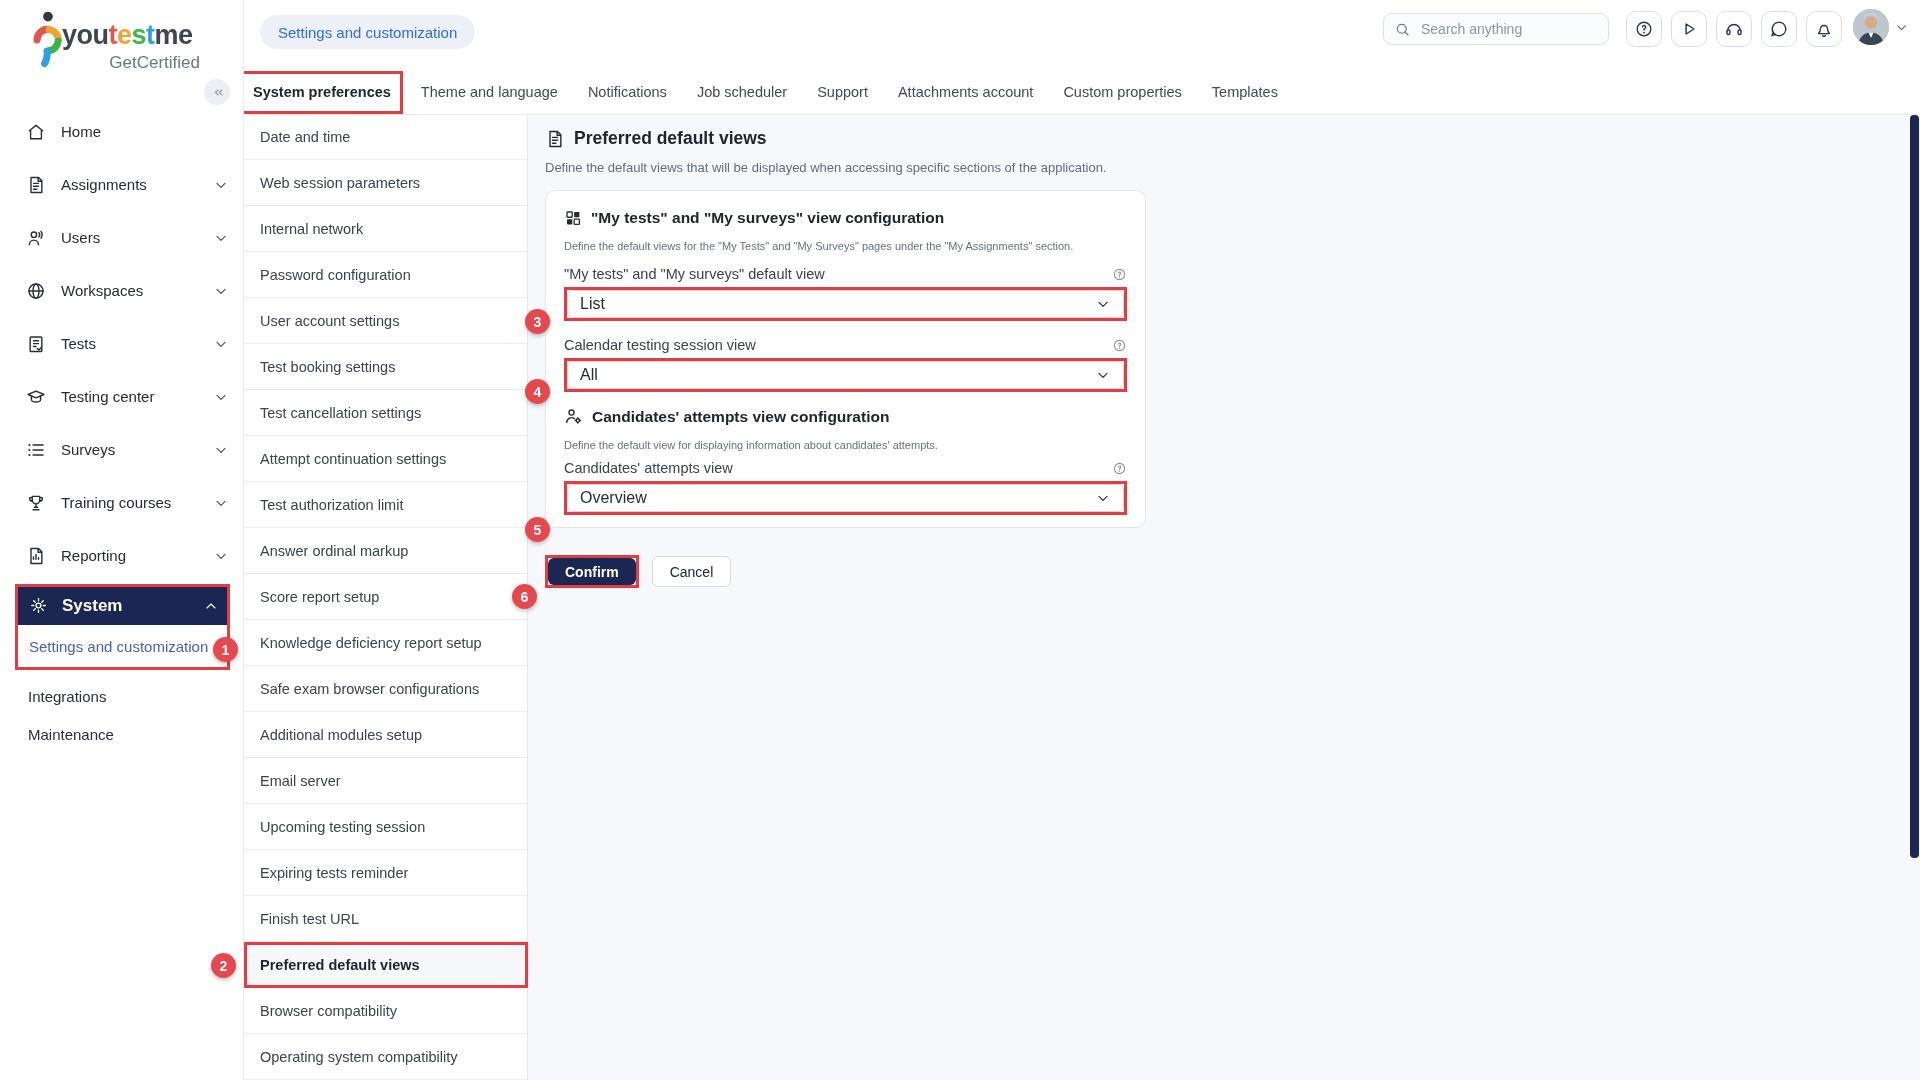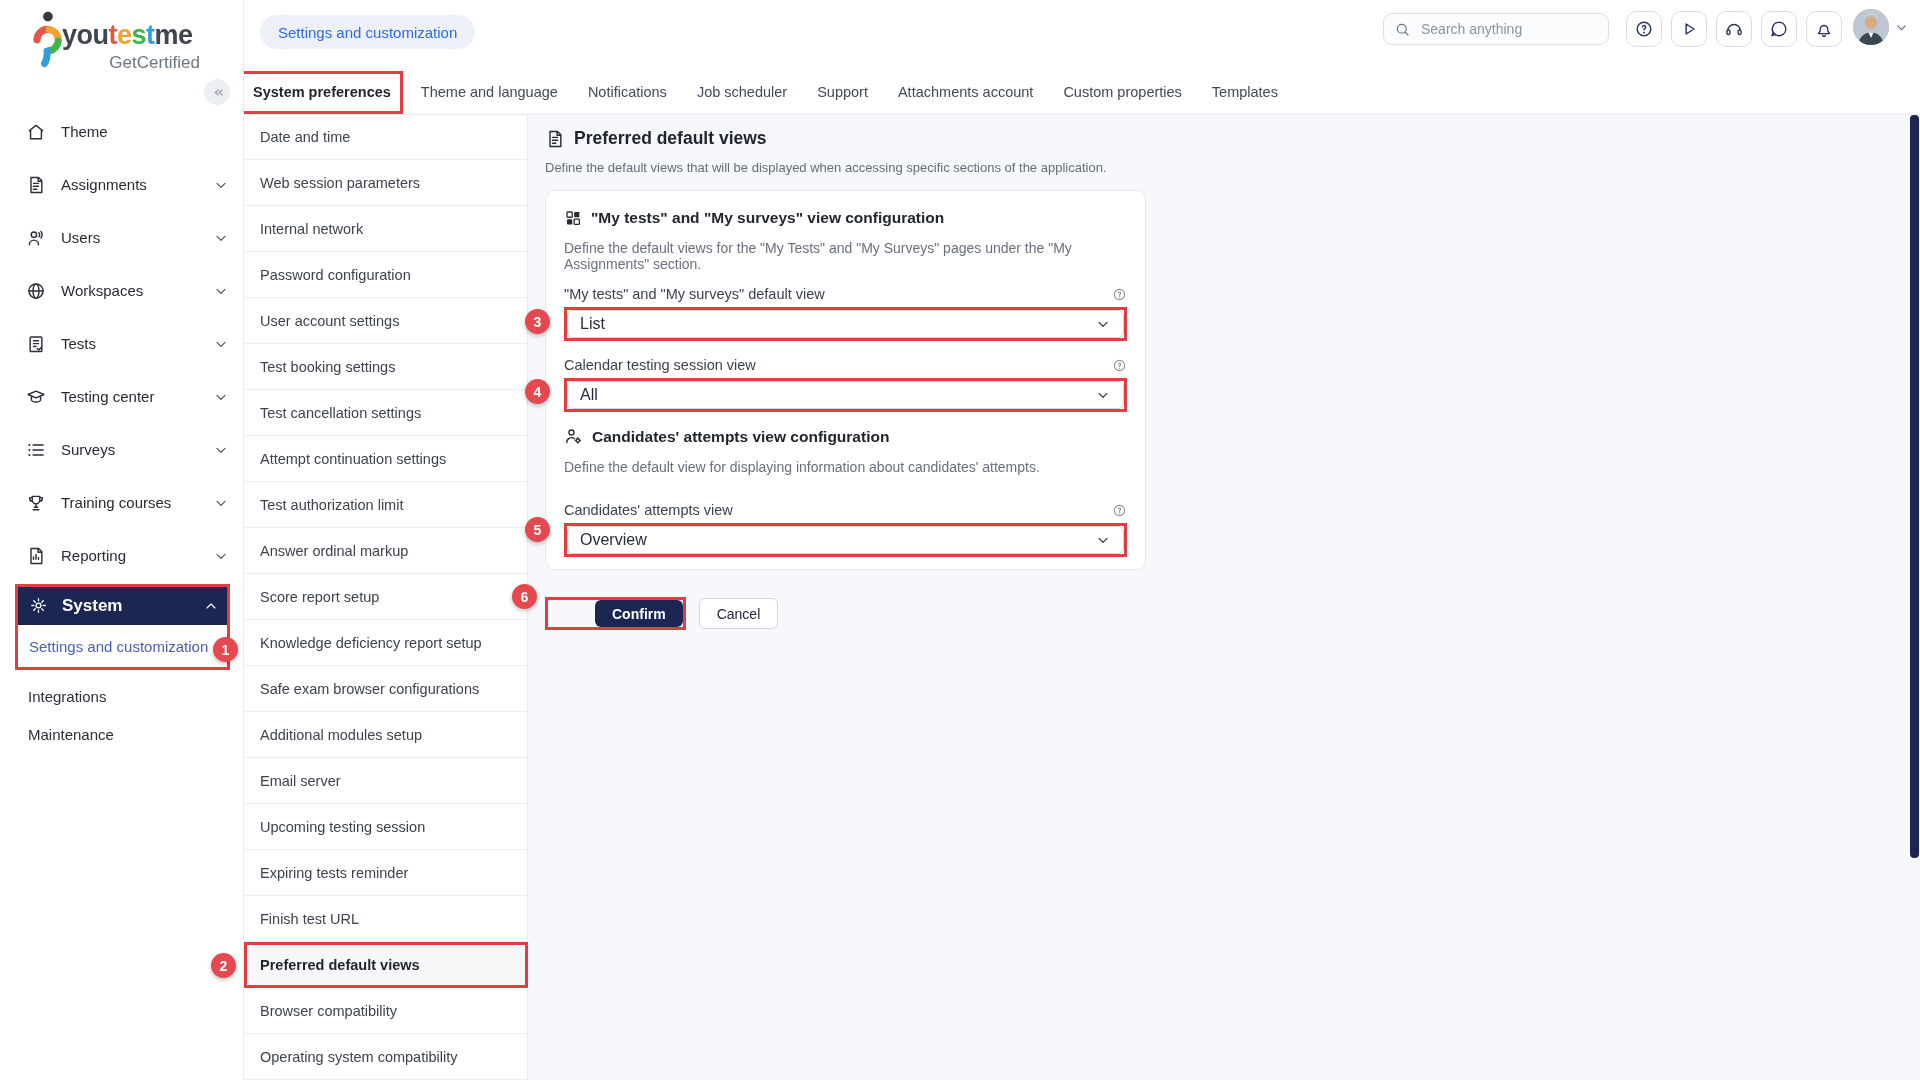--- a/index.html
+++ b/index.html
@@ -68,33 +68,33 @@
   
   .main{position:absolute;left:527px;top:114px;right:0;bottom:0;background:#f7f8fb;
         padding:14px 0 0 18px;box-sizing:border-box;}
   .page-head{display:flex;align-items:center;gap:9px;color:#21262e;}
   .page-head .ttl{font-size:17.5px;font-weight:bold;}
   .page-sub{margin-top:11px;font-size:13px;color:#646c7a;}
   .card{margin-top:15px;width:601px;background:#fff;border:1px solid #e3e7ed;border-radius:10px;
         padding:18px 18px 8px 18px;box-sizing:border-box;}
   .sec-head{display:flex;align-items:center;gap:9px;color:#21262e;margin-bottom:13px;}
   .sec-head .sttl{font-size:15.5px;font-weight:bold;}
-  .sec-desc{font-size:14px;color:#68707d;margin-bottom:14px;}
+  .sec-desc{font-size:11px;color:#68707d;margin-bottom:14px;}
   .fld-label{display:flex;align-items:center;justify-content:space-between;
              font-size:14.5px;color:#3a4150;margin-bottom:5px;}
   .info-ic{color:#8a919c;}
   .dd-frame{border:3px solid #e23d42;margin-bottom:16px;position:relative;}
   .dropdown{height:28px;background:#fff;border:1px solid #cdd4dc;border-radius:6px;display:flex;
             align-items:center;padding:0 12px;box-sizing:border-box;cursor:pointer;justify-content:space-between;}
   .dd-val{font-size:16px;color:#262c38;}
   .dd-chev{color:#222a3e;}
   .btn-row{margin-top:27px;display:flex;align-items:center;}
   .confirm-frame{border:3px solid #e23d42;position:relative;}
   .btn-confirm{height:27px;padding:0 17px;background:#1b2653;color:#fff;border:0;border-radius:6px;
-               font-size:14px;font-weight:bold;font-family:inherit;cursor:pointer;margin-left:47px;}
+               font-size:14px;font-weight:bold;font-family:inherit;cursor:pointer;}
   .btn-cancel{height:31px;margin-left:13px;padding:0 17px;background:#fff;color:#20263a;
               border:1px solid #d3d9e0;border-radius:6px;font-size:14px;font-weight:500;
               font-family:inherit;cursor:pointer;}
 
   
   .badge{position:absolute;width:25px;height:25px;border-radius:50%;background:#e5494f;color:#fff;
          font-size:14px;font-weight:bold;display:flex;align-items:center;justify-content:center;
          box-shadow:0 2px 4px rgba(0,0,0,.25);z-index:9;pointer-events:none;}
   .scroll-thumb{position:absolute;left:1910px;top:115px;width:9px;height:743px;background:#1b2653;
                 border-radius:4px;z-index:8;cursor:pointer;}
@@ -206,21 +206,21 @@
         </svg>
       </div>
   </div>
   <div class="nav">
     <div class="nav-item">
       <span class="nav-icon">
           <svg width="20" height="20">
             <use href="#i-home"></use>
           </svg>
         </span>
-      <span class="nav-label">Theme</span>
+      <span class="nav-label">Home</span>
     </div>
     <div class="nav-item">
       <span class="nav-icon">
           <svg width="20" height="20">
             <use href="#i-doc"></use>
           </svg>
         </span>
       <span class="nav-label">Assignments</span>
       <span class="nav-chevron">
           <svg width="16" height="16">
@@ -487,21 +487,21 @@
     </div>
 
     <div class="sec-head">
       <span style="color:#272c33">
           <svg width="19" height="19">
             <use href="#i-persongear"></use>
           </svg>
         </span>
       <span class="sttl">Candidates' attempts view configuration</span>
     </div>
-    <div class="sec-desc" style="margin-bottom:27px">Define the default view for displaying information about candidates' attempts.</div>
+    <div class="sec-desc" style="margin-bottom:9px">Define the default view for displaying information about candidates' attempts.</div>
 
     <div class="fld-label">
       <span>Candidates' attempts view</span>
       <span class="info-ic">
           <svg width="15" height="15">
             <use href="#i-info"></use>
           </svg>
         </span>
     </div>
     <div class="dd-frame" style="margin-bottom:4px">

